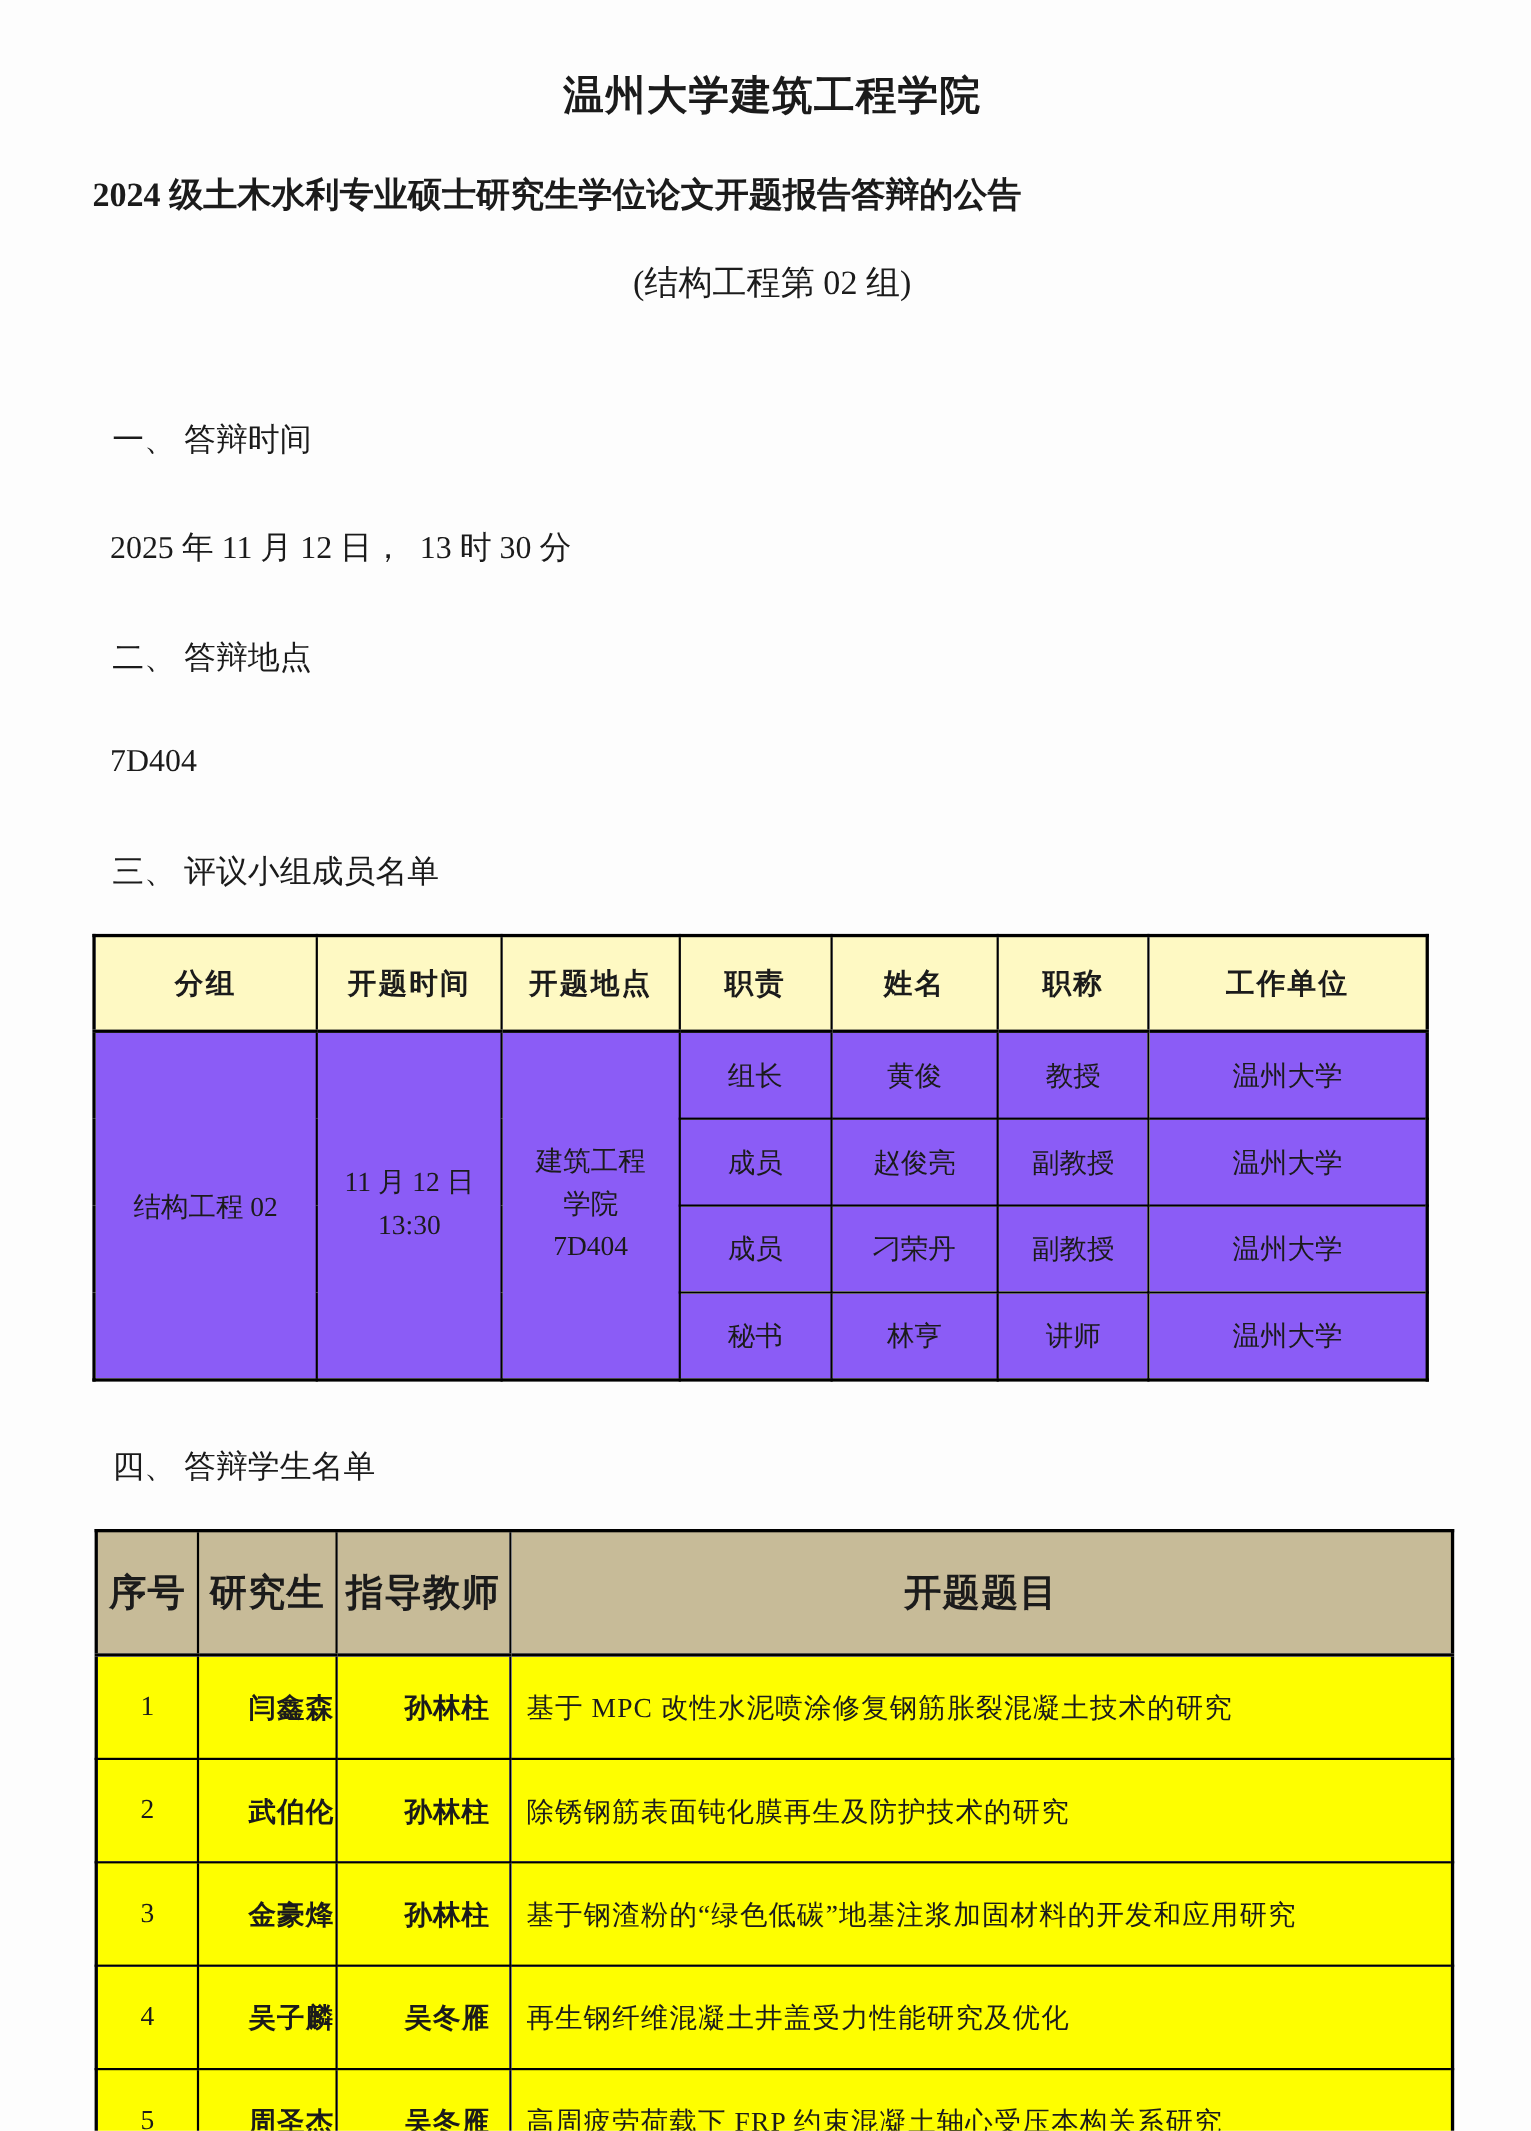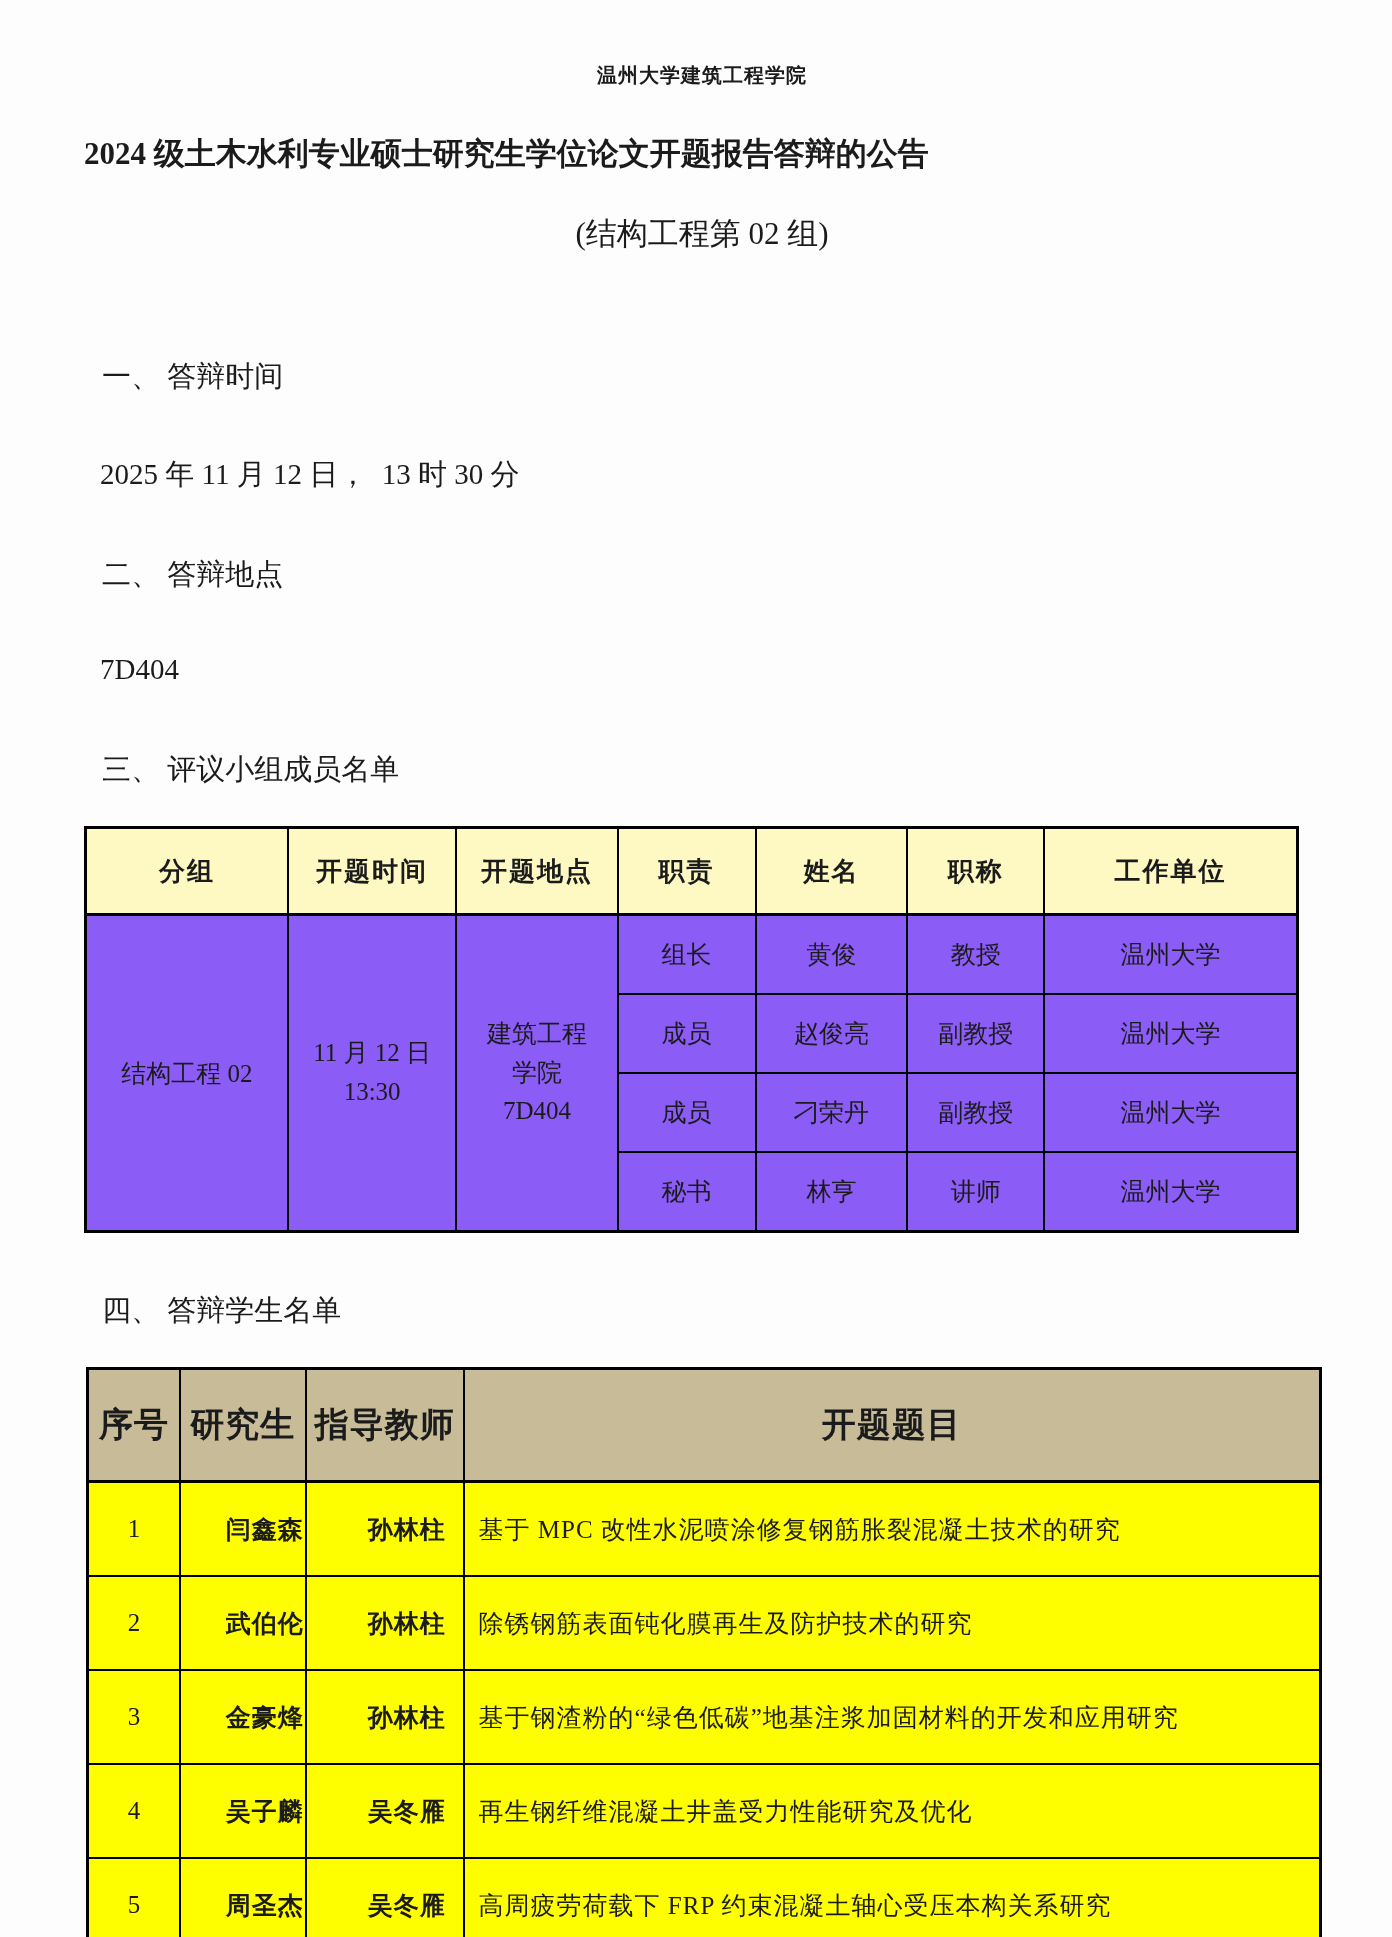--- a/index.html
+++ b/index.html
@@ -10,21 +10,21 @@
     color: #1b1b1b;
     font-family: "Liberation Serif", serif;
     overflow: hidden;
   }
   .doc { padding: 48px 72px 0 84px; }
 
   .title {
     text-align: center;
     font-family: "Liberation Sans", sans-serif;
     font-weight: bold;
-    font-size: 20px;
+    font-size: 37px;
     margin: 14px 0 0 0;
     letter-spacing: 1px;
   }
   .subtitle {
     font-family: Liberation Serif, serif;
     font-weight: bold;
     font-size: 31px;
     margin: 44px 0 0 0;
   }
   .group-line {

